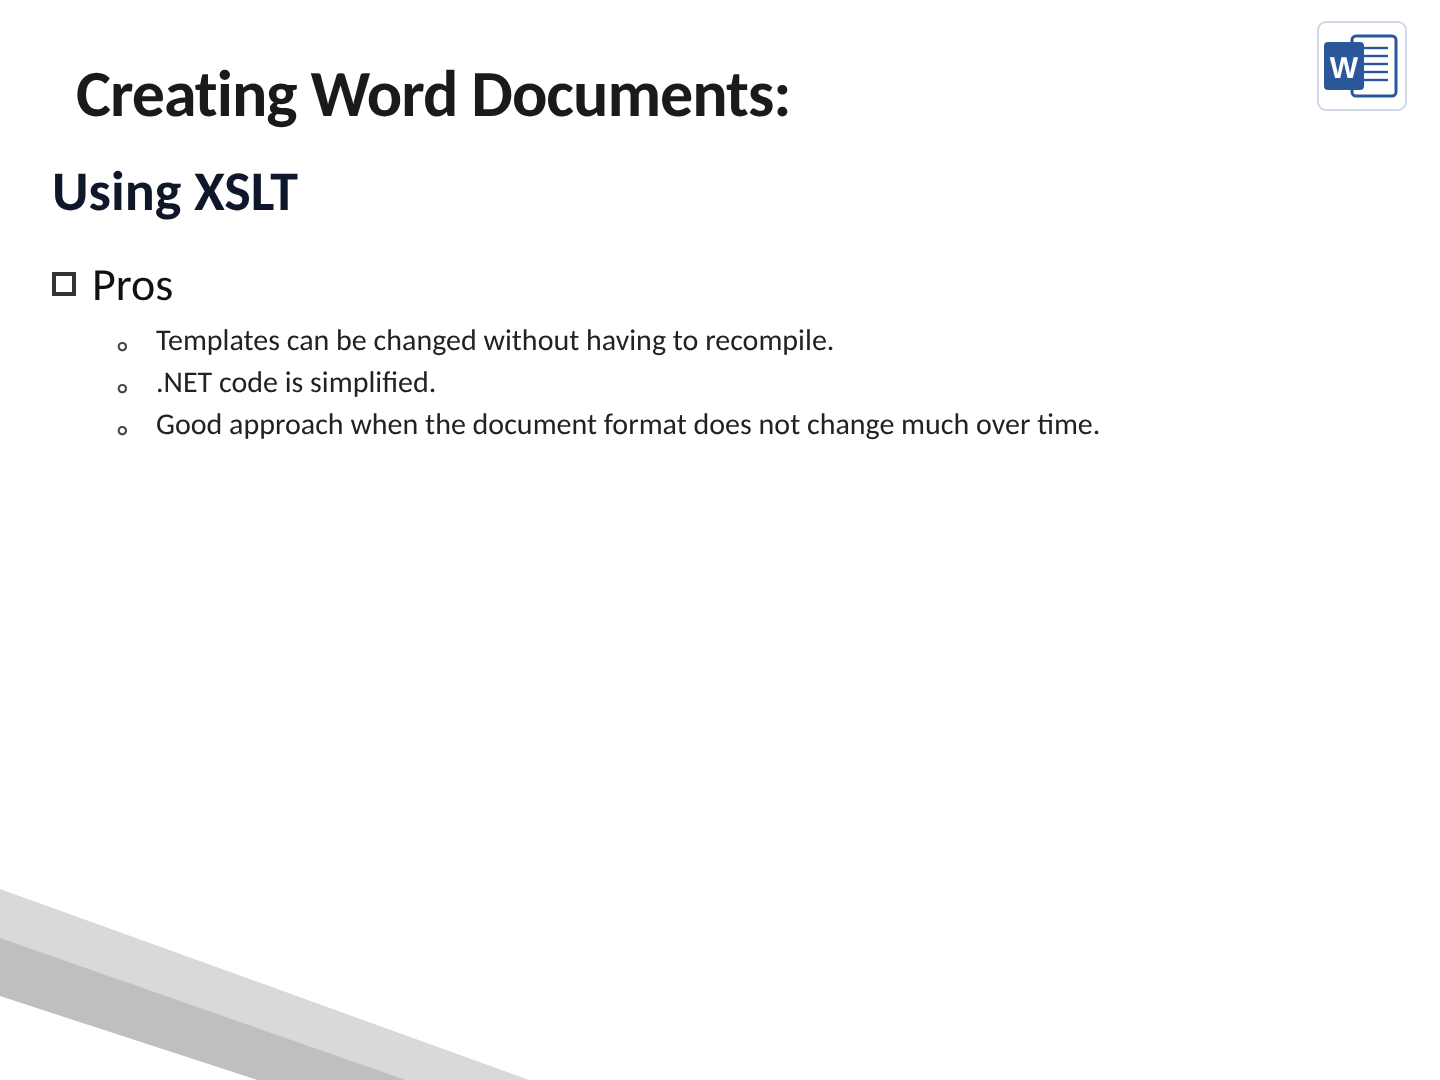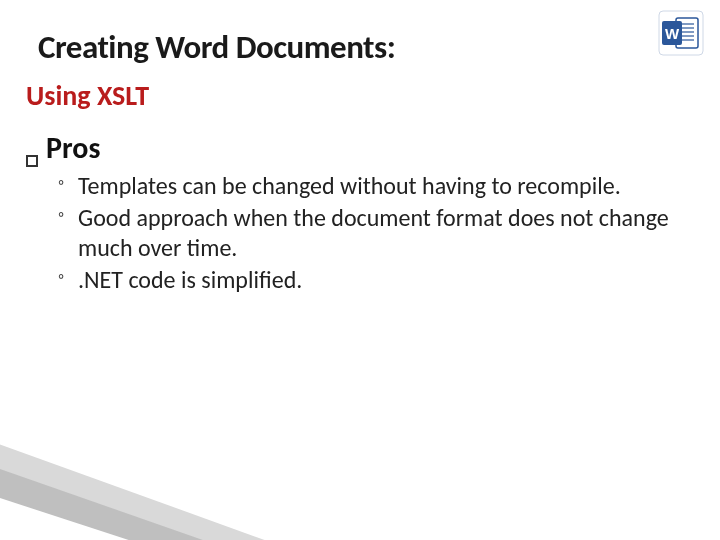--- a/index.html
+++ b/index.html
@@ -24,64 +24,64 @@
     font-size: 33px;
     font-weight: 800;
     letter-spacing: -0.5px;
     color: #1a1a1a;
     margin: 16px;
     line-height: 1.05;
   }
   .subtitle {
     font-size: 28px;
     font-weight: 700;
-    color: #b91c1c;
+    color: #0f172a;
     margin: 0 0 18px 4px;
     line-height: 1.1;
   }
   .word-icon {
     position: absolute;
     top: 10px;
     right: 16px;
     width: 46px;
     height: 46px;
     border-radius: 4px;
     background: #fff;
   }
   .body {
     padding-left: 4px;
     font-size: 22px;
     line-height: 1.25;
   }
   .section-head {
-    font-weight: 700;
-    font-size: 30px;
+    font-weight: 400;
+    font-size: 23px;
     margin: 6px 0 4px 0;
     display: flex;
-    align-items: flex-end;
+    align-items: flex-start;
   }
   .section-head .bullet {
     display: inline-block;
     width: 12px;
     height: 12px;
     border: 2px solid #333;
     margin: 7px 8px 0 0;
     box-sizing: border-box;
     flex: 0 0 auto;
   }
   ul.sub {
     list-style: none;
     margin: 2px 0 10px 0;
     padding: 0 10px 0 32px;
   }
   ul.sub li {
     position: relative;
     padding-left: 20px;
     margin: 0 0 2px 0;
-    font-size: 24px;
+    font-size: 15px;
     font-weight: 400;
     color: #222;
   }
   ul.sub li::before {
     content: "◦";
     position: absolute;
     left: 0;
     top: 0;
     color: #444;
     font-size: 18px;
@@ -119,22 +119,22 @@
   <h2 class="subtitle">Using XSLT</h2>
 
   <div class="body">
 
     <div class="section-head">
       <span class="bullet"></span>
       <span>Pros</span>
     </div>
     <ul class="sub">
       <li>Templates can be changed without having to recompile.</li>
+      <li>.NET code is simplified.</li>
       <li>Good approach when the document format does not change much over time.</li>
-      <li>.NET code is simplified.</li>
     </ul>
 
 
   </div>
 
   <svg class="swoosh" viewBox="0 0 360 160">
     <polygon points="0,160 360,160 0,30" fill="#d9d9d9"></polygon>
     <polygon points="0,160 300,160 0,55" fill="#bfbfbf"></polygon>
     <polygon points="0,160 230,160 0,85" fill="#ffffff"></polygon>
   </svg>

